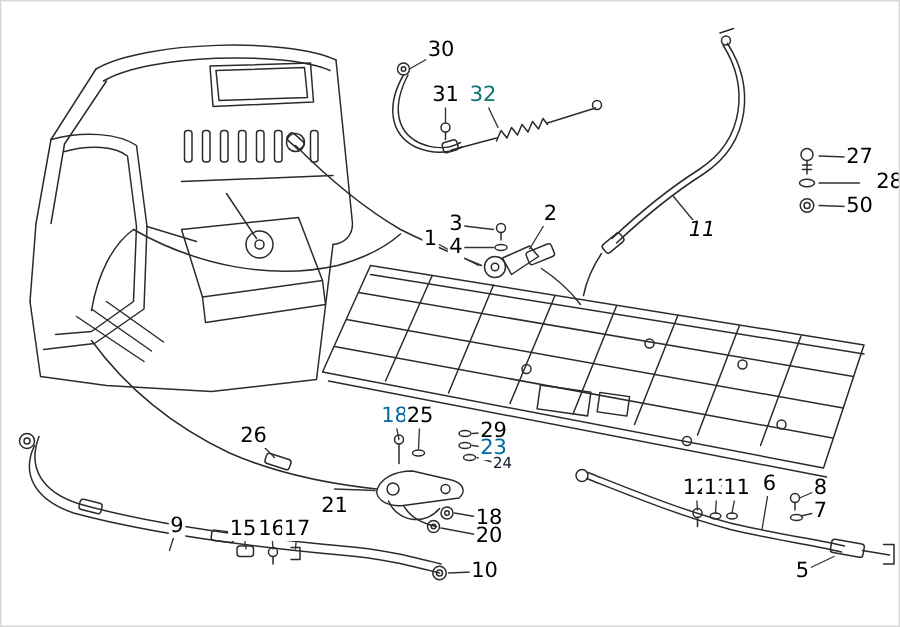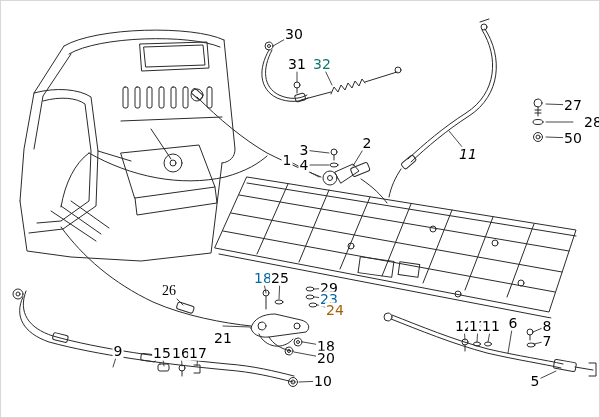--- a/index.html
+++ b/index.html
@@ -226,26 +226,26 @@
       <div class="callout" style="left: 296px; top: 63px; color: rgb(0, 0, 0); font-size: 14px;">31</div>
       <div class="callout" style="left: 321px; top: 63px; color: #0f766e; font-size: 14px;">32</div>
       <div class="callout" style="left: 572px; top: 104px; color: rgb(0, 0, 0); font-size: 14px;">27</div>
       <div class="callout" style="left: 592px; top: 121px; color: rgb(0, 0, 0); font-size: 14px;">28</div>
       <div class="callout" style="left: 572px; top: 137px; color: rgb(0, 0, 0); font-size: 14px;">50</div>
       <div class="callout" style="left: 467px; top: 153px; color: rgb(0, 0, 0); font-size: 14px; font-style: italic;">11</div>
       <div class="callout" style="left: 366px; top: 142px; color: rgb(0, 0, 0); font-size: 14px;">2</div>
       <div class="callout" style="left: 303px; top: 149px; color: rgb(0, 0, 0); font-size: 14px;">3</div>
       <div class="callout" style="left: 303px; top: 164px; color: rgb(0, 0, 0); font-size: 14px;">4</div>
       <div class="callout" style="left: 286px; top: 159px; color: rgb(0, 0, 0); font-size: 14px;">1</div>
-      <div class="callout" style="left: 168px; top: 290px; color: rgb(0, 0, 0); font-size: 14px; font-family: Liberation Serif, serif;">26</div>
+      <div class="callout" style="left: 168px; top: 290px; color: rgb(0, 0, 0); font-size: 14px;">26</div>
       <div class="callout" style="left: 262px; top: 277px; color: #0369a1; font-size: 14px;">18</div>
       <div class="callout" style="left: 279px; top: 277px; color: rgb(0, 0, 0); font-size: 14px;">25</div>
       <div class="callout" style="left: 328px; top: 287px; color: rgb(0, 0, 0); font-size: 14px;">29</div>
       <div class="callout" style="left: 328px; top: 298px; color: #0369a1; font-size: 14px;">23</div>
-      <div class="callout" style="left: 334px; top: 309px; color: #a16207; font-size: 14px;">24</div>
+      <div class="callout" style="left: 334px; top: 309px; color: #0f172a; font-size: 10px;">24</div>
       <div class="callout" style="left: 222px; top: 325px; color: rgb(0, 0, 0); font-size: 14px; margin-top: 12px;">21</div>
       <div class="callout" style="left: 325px; top: 345px; color: rgb(0, 0, 0); font-size: 14px;">18</div>
       <div class="callout" style="left: 325px; top: 357px; color: rgb(0, 0, 0); font-size: 14px;">20</div>
       <div class="callout" style="left: 117px; top: 350px; color: rgb(0, 0, 0); font-size: 14px;">9</div>
       <div class="callout" style="left: 161px; top: 352px; color: rgb(0, 0, 0); font-size: 14px;">15</div>
       <div class="callout" style="left: 180px; top: 352px; color: rgb(0, 0, 0); font-size: 14px;">16</div>
       <div class="callout" style="left: 197px; top: 352px; color: rgb(0, 0, 0); font-size: 14px;">17</div>
       <div class="callout" style="left: 322px; top: 380px; color: rgb(0, 0, 0); font-size: 14px;">10</div>
       <div class="callout" style="left: 463px; top: 325px; color: rgb(0, 0, 0); font-size: 14px;">12</div>
       <div class="callout" style="left: 477px; top: 325px; color: rgb(0, 0, 0); font-size: 14px;">13</div>

